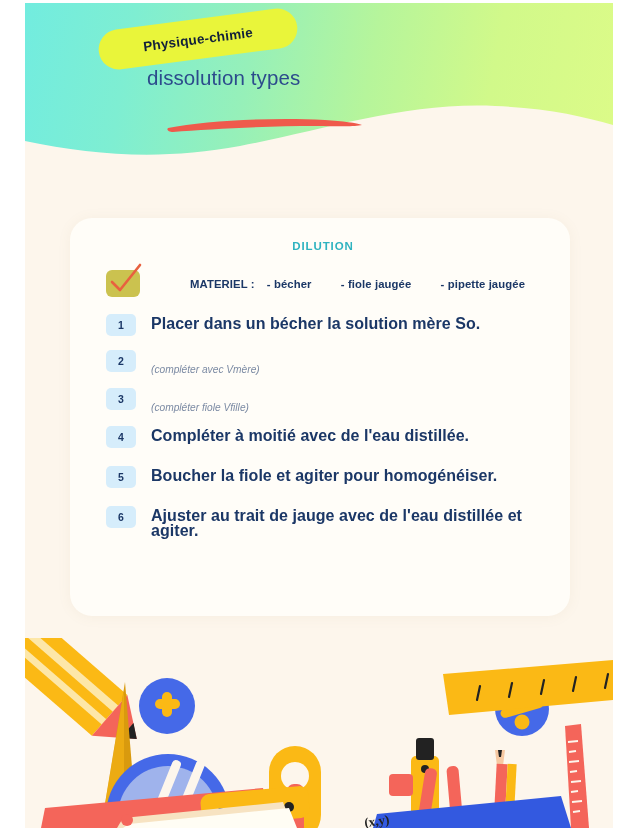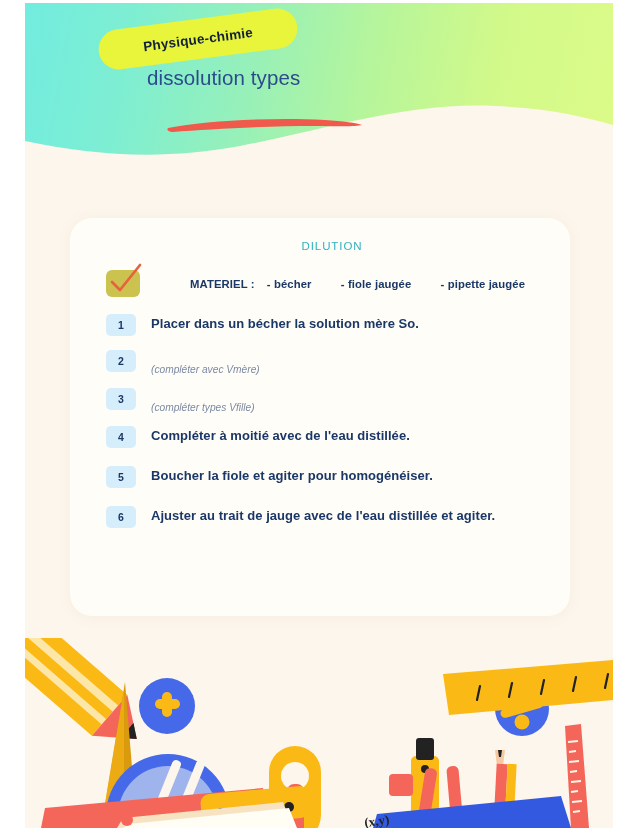--- a/index.html
+++ b/index.html
@@ -102,26 +102,26 @@
     top: 215px;
     width: 500px;
     height: 398px;
     background: #fffdf8;
     border-radius: 22px;
     box-shadow: 0 1px 14px rgba(150,130,90,0.07);
   }
 
   #section-title {
     position: absolute;
-    left: 12px;
+    left: 3px;
     top: 22px;
     width: 100%;
     text-align: center;
     font-size: 11.5px;
-    font-weight: normal;
+    font-weight: bold;
     letter-spacing: 0.9px;
     color: #2fb3c0;
   }
 
   
   #materiel-row {
     position: absolute;
     left: 36px;
     top: 52px;
     display: flex;
@@ -175,21 +175,21 @@
     border-radius: 5px;
     display: flex;
     align-items: center;
     justify-content: center;
     font-size: 10.5px;
     font-weight: bold;
     color: #1b3766;
   }
   .step-body { margin-left: 15px; padding-top: 2px; }
   .step-text {
-    font-size: 13px;
+    font-size: 16px;
     font-weight: bold;
     color: #1b3766;
     line-height: 15px;
     letter-spacing: 0.05px;
   }
   .step-hint {
     font-size: 10.2px;
     font-style: italic;
     color: #7b8aa3;
     line-height: 15px;
@@ -264,21 +264,21 @@
         <div class="step tall">
           <div class="step-num">2</div>
           <div class="step-body">
             <div class="step-hint">(compléter avec Vmère)</div>
           </div>
         </div>
 
         <div class="step tall">
           <div class="step-num">3</div>
           <div class="step-body">
-            <div class="step-hint">(compléter types Vfille)</div>
+            <div class="step-hint">(compléter fiole Vfille)</div>
           </div>
         </div>
 
         <div class="step" style="margin-bottom:18px;">
           <div class="step-num">4</div>
           <div class="step-body">
             <div class="step-text">Compléter à moitié avec de l'eau distillée.</div>
           </div>
         </div>
 

